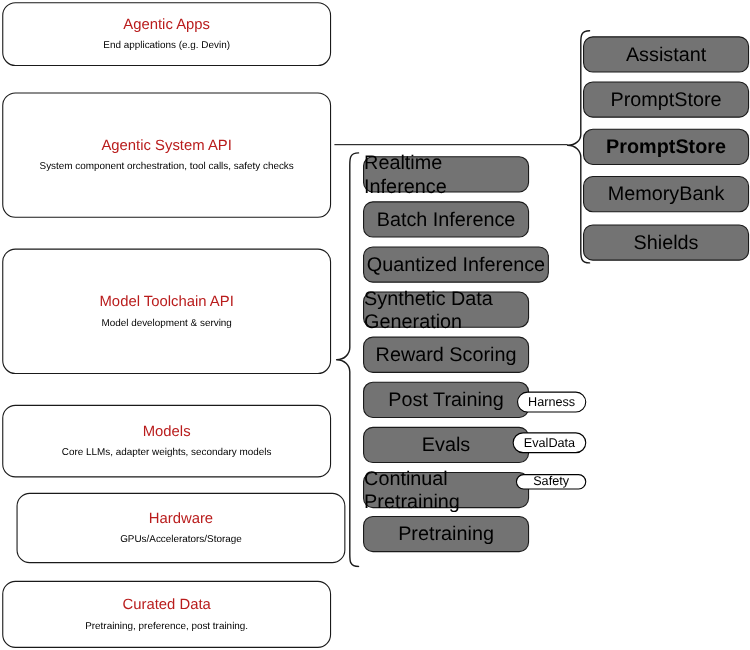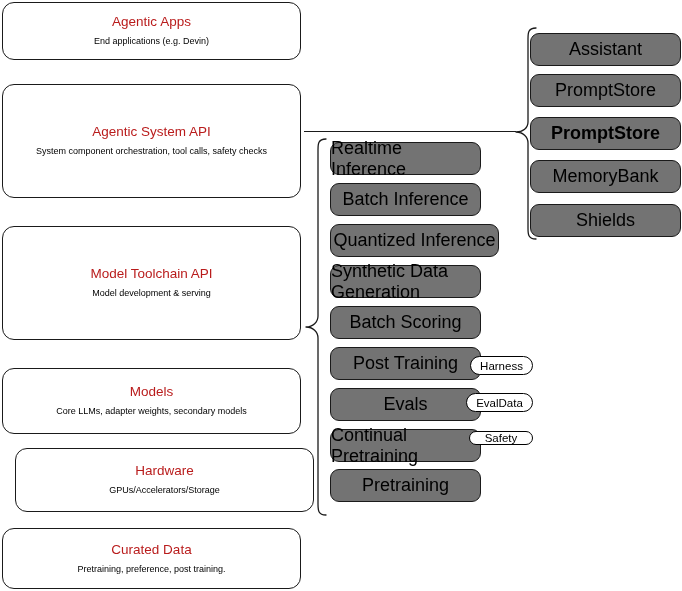--- a/index.html
+++ b/index.html
@@ -133,21 +133,21 @@
   <div class="cap-box" style="left:330px; top:183px; width:151px; height:33px;">
     <span>Batch Inference</span>
   </div>
   <div class="cap-box" style="left:330px; top:224px; width:169px; height:33px;">
     <span>Quantized Inference</span>
   </div>
   <div class="cap-box" style="left:330px; top:265px; width:151px; height:33px;">
     <span>Synthetic Data Generation</span>
   </div>
   <div class="cap-box" style="left:330px; top:306px; width:151px; height:33px;">
-    <span>Batch Scoring</span>
+    <span>Reward Scoring</span>
   </div>
   <div class="cap-box" style="left:330px; top:347px; width:151px; height:33px;">
     <span>Post Training</span>
   </div>
   <div class="cap-box" style="left:330px; top:388px; width:151px; height:33px;">
     <span>Evals</span>
   </div>
   <div class="cap-box" style="left:330px; top:429px; width:151px; height:33px;">
     <span>Continual Pretraining</span>
   </div>

